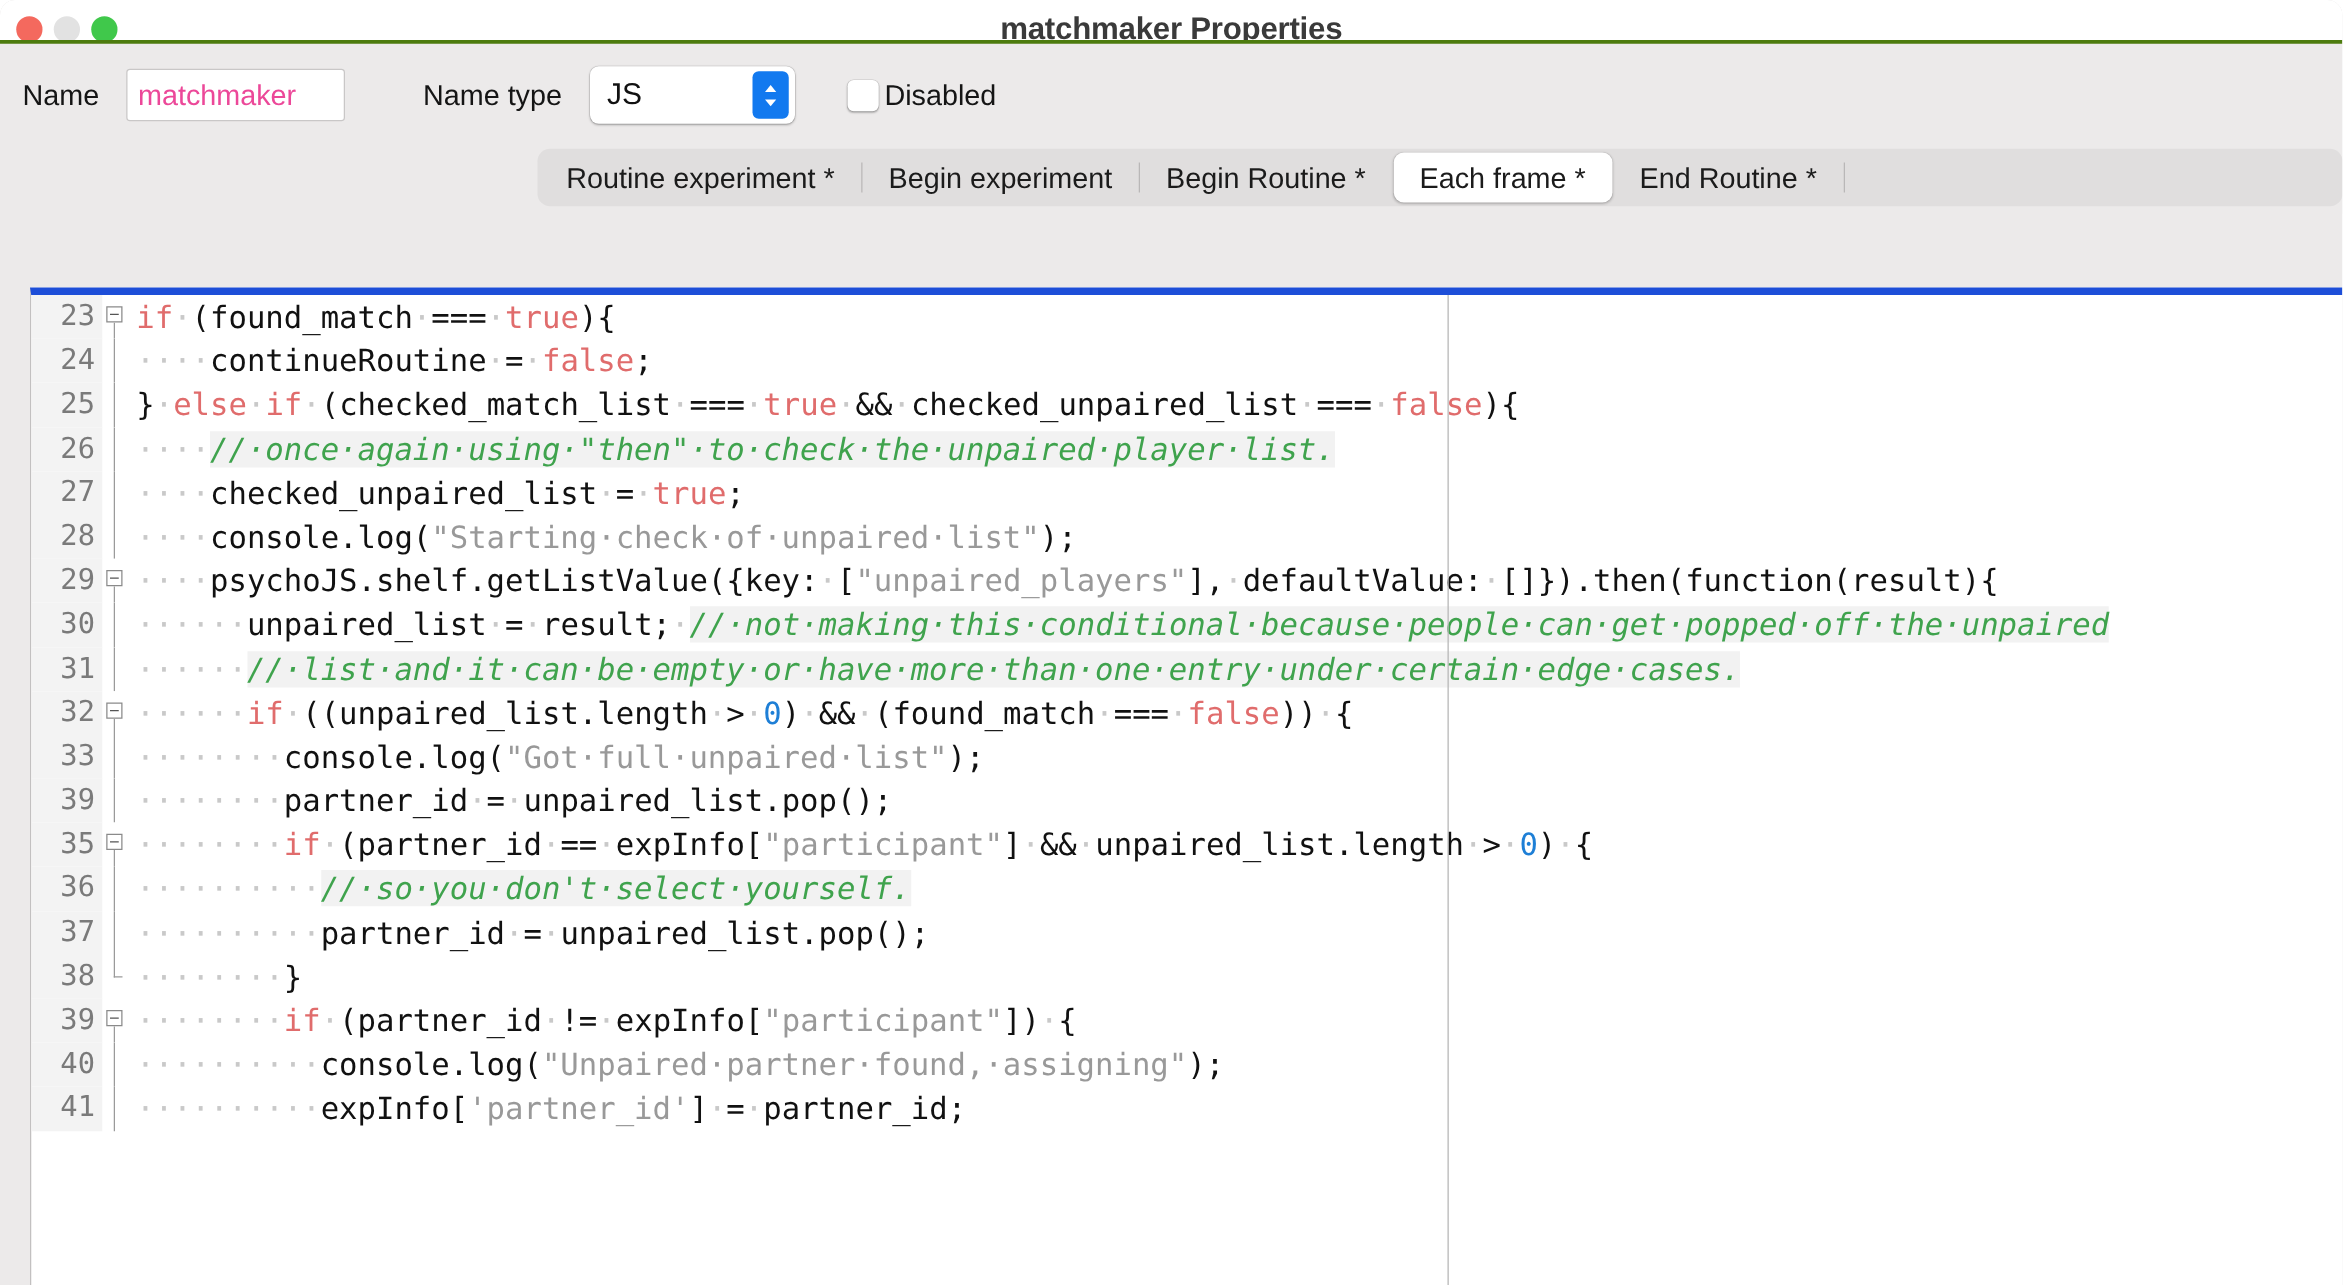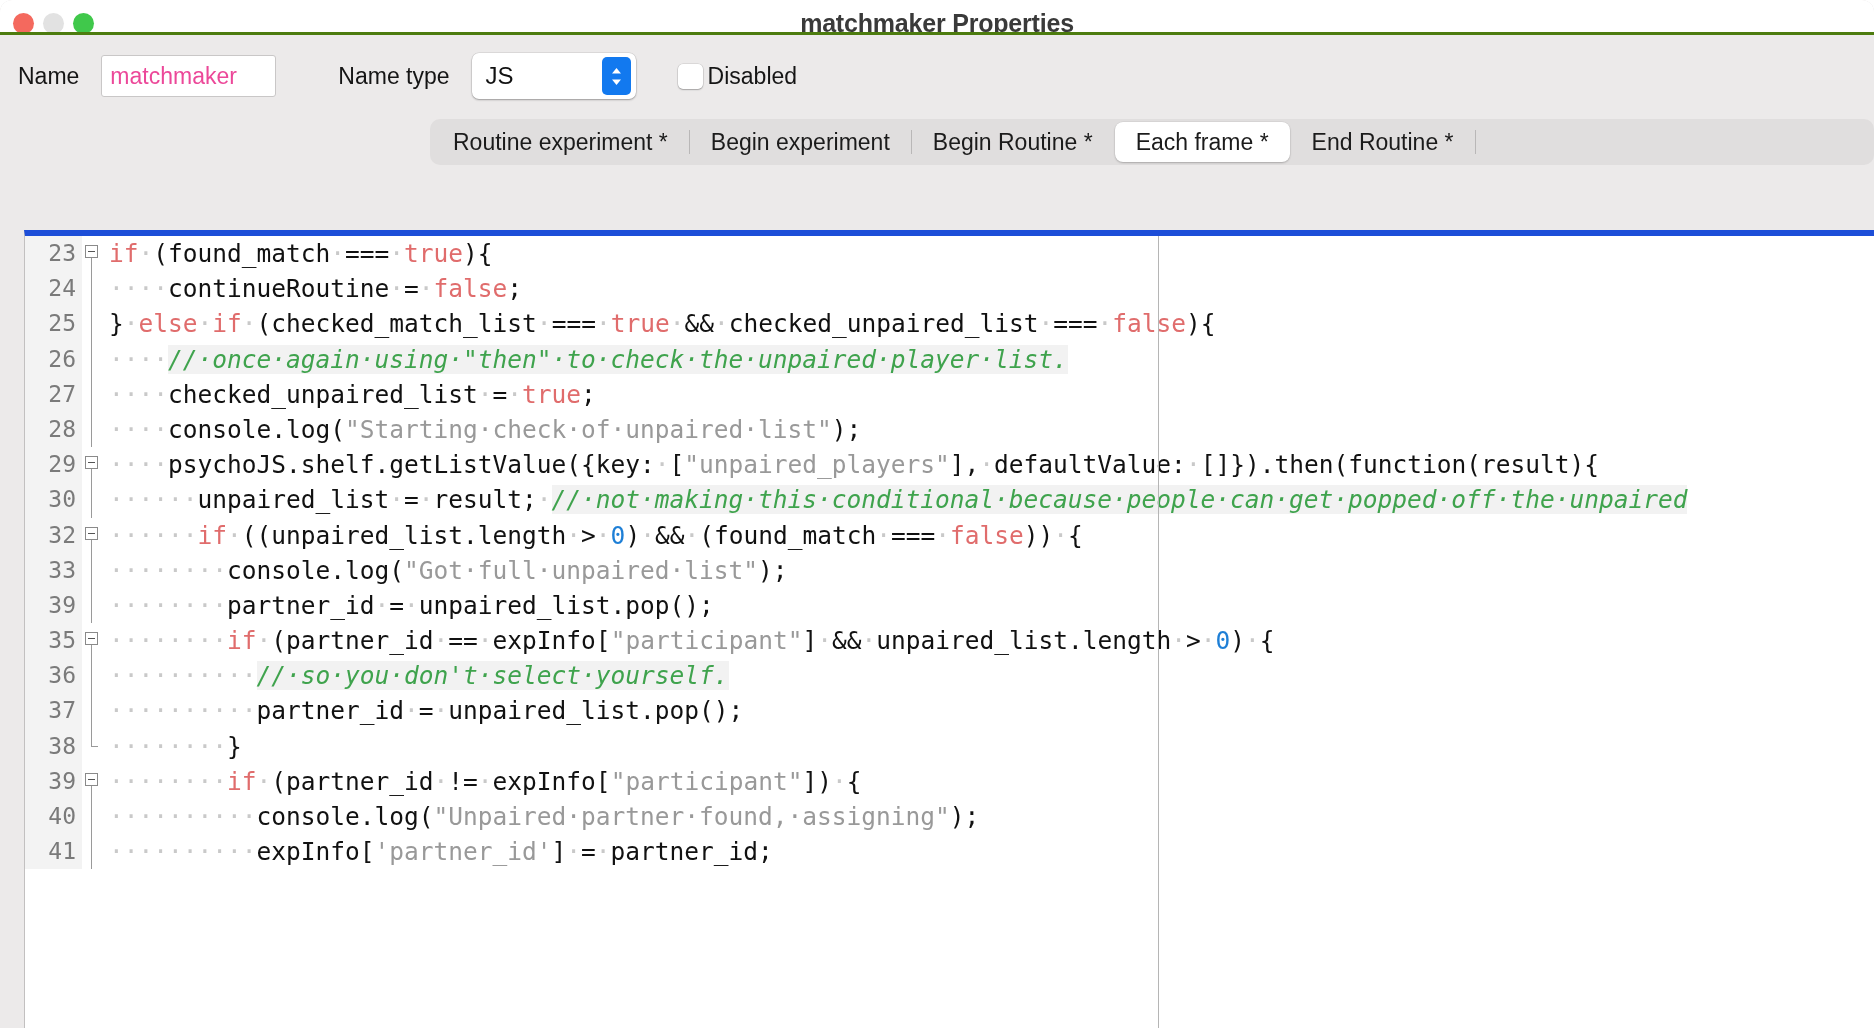--- a/index.html
+++ b/index.html
@@ -359,20 +359,21 @@
       <div id="margin-guide"></div>
       <div id="code-lines">
           <div class="code-row"><div class="gutter">23</div><div class="fold"><div class="vline" style="top: 22px;"></div><div class="box"></div></div><div class="code-text"><span class="tok-kw">if</span><span class="tok-ws">·</span><span class="tok-plain">(found_match</span><span class="tok-ws">·</span><span class="tok-plain">===</span><span class="tok-ws">·</span><span class="tok-bool">true</span><span class="tok-plain">){</span></div></div>
           <div class="code-row"><div class="gutter">24</div><div class="fold"><div class="vline"></div></div><div class="code-text"><span class="tok-ws">····</span><span class="tok-plain">continueRoutine</span><span class="tok-ws">·</span><span class="tok-plain">=</span><span class="tok-ws">·</span><span class="tok-bool">false</span><span class="tok-plain">;</span></div></div>
           <div class="code-row"><div class="gutter">25</div><div class="fold"><div class="vline"></div></div><div class="code-text"><span class="tok-plain">}</span><span class="tok-ws">·</span><span class="tok-kw">else</span><span class="tok-ws">·</span><span class="tok-kw">if</span><span class="tok-ws">·</span><span class="tok-plain">(checked_match_list</span><span class="tok-ws">·</span><span class="tok-plain">===</span><span class="tok-ws">·</span><span class="tok-bool">true</span><span class="tok-ws">·</span><span class="tok-plain">&amp;&amp;</span><span class="tok-ws">·</span><span class="tok-plain">checked_unpaired_list</span><span class="tok-ws">·</span><span class="tok-plain">===</span><span class="tok-ws">·</span><span class="tok-bool">false</span><span class="tok-plain">){</span></div></div>
           <div class="code-row"><div class="gutter">26</div><div class="fold"><div class="vline"></div></div><div class="code-text"><span class="tok-ws">····</span><span class="tok-cm">//·once·again·using·"then"·to·check·the·unpaired·player·list.</span></div></div>
           <div class="code-row"><div class="gutter">27</div><div class="fold"><div class="vline"></div></div><div class="code-text"><span class="tok-ws">····</span><span class="tok-plain">checked_unpaired_list</span><span class="tok-ws">·</span><span class="tok-plain">=</span><span class="tok-ws">·</span><span class="tok-bool">true</span><span class="tok-plain">;</span></div></div>
           <div class="code-row"><div class="gutter">28</div><div class="fold"><div class="vline"></div></div><div class="code-text"><span class="tok-ws">····</span><span class="tok-plain">console.log(</span><span class="tok-str">"Starting·check·of·unpaired·list"</span><span class="tok-plain">);</span></div></div>
           <div class="code-row"><div class="gutter">29</div><div class="fold"><div class="vline" style="top: 22px;"></div><div class="box"></div></div><div class="code-text"><span class="tok-ws">····</span><span class="tok-plain">psychoJS.shelf.getListValue({key:</span><span class="tok-ws">·</span><span class="tok-plain">[</span><span class="tok-str">"unpaired_players"</span><span class="tok-plain">],</span><span class="tok-ws">·</span><span class="tok-plain">defaultValue:</span><span class="tok-ws">·</span><span class="tok-plain">[]}).then(function(result){</span></div></div>
           <div class="code-row"><div class="gutter">30</div><div class="fold"><div class="vline"></div></div><div class="code-text"><span class="tok-ws">······</span><span class="tok-plain">unpaired_list</span><span class="tok-ws">·</span><span class="tok-plain">=</span><span class="tok-ws">·</span><span class="tok-plain">result;</span><span class="tok-ws">·</span><span class="tok-cm">//·not·making·this·conditional·because·people·can·get·popped·off·the·unpaired</span></div></div>
+          <div class="code-row"><div class="gutter">31</div><div class="fold"><div class="vline"></div></div><div class="code-text"><span class="tok-ws">······</span><span class="tok-cm">//·list·and·it·can·be·empty·or·have·more·than·one·entry·under·certain·edge·cases.</span></div></div>
           <div class="code-row"><div class="gutter">32</div><div class="fold"><div class="vline" style="top: 22px;"></div><div class="box"></div></div><div class="code-text"><span class="tok-ws">······</span><span class="tok-kw">if</span><span class="tok-ws">·</span><span class="tok-plain">((unpaired_list.length</span><span class="tok-ws">·</span><span class="tok-plain">&gt;</span><span class="tok-ws">·</span><span class="tok-num">0</span><span class="tok-plain">)</span><span class="tok-ws">·</span><span class="tok-plain">&amp;&amp;</span><span class="tok-ws">·</span><span class="tok-plain">(found_match</span><span class="tok-ws">·</span><span class="tok-plain">===</span><span class="tok-ws">·</span><span class="tok-bool">false</span><span class="tok-plain">))</span><span class="tok-ws">·</span><span class="tok-plain">{</span></div></div>
           <div class="code-row"><div class="gutter">33</div><div class="fold"><div class="vline"></div></div><div class="code-text"><span class="tok-ws">········</span><span class="tok-plain">console.log(</span><span class="tok-str">"Got·full·unpaired·list"</span><span class="tok-plain">);</span></div></div>
           <div class="code-row"><div class="gutter">39</div><div class="fold"><div class="vline"></div></div><div class="code-text"><span class="tok-ws">········</span><span class="tok-plain">partner_id</span><span class="tok-ws">·</span><span class="tok-plain">=</span><span class="tok-ws">·</span><span class="tok-plain">unpaired_list.pop();</span></div></div>
           <div class="code-row"><div class="gutter">35</div><div class="fold"><div class="vline" style="top: 22px;"></div><div class="box"></div></div><div class="code-text"><span class="tok-ws">········</span><span class="tok-kw">if</span><span class="tok-ws">·</span><span class="tok-plain">(partner_id</span><span class="tok-ws">·</span><span class="tok-plain">==</span><span class="tok-ws">·</span><span class="tok-plain">expInfo[</span><span class="tok-str">"participant"</span><span class="tok-plain">]</span><span class="tok-ws">·</span><span class="tok-plain">&amp;&amp;</span><span class="tok-ws">·</span><span class="tok-plain">unpaired_list.length</span><span class="tok-ws">·</span><span class="tok-plain">&gt;</span><span class="tok-ws">·</span><span class="tok-num">0</span><span class="tok-plain">)</span><span class="tok-ws">·</span><span class="tok-plain">{</span></div></div>
           <div class="code-row"><div class="gutter">36</div><div class="fold"><div class="vline"></div></div><div class="code-text"><span class="tok-ws">··········</span><span class="tok-cm">//·so·you·don't·select·yourself.</span></div></div>
           <div class="code-row"><div class="gutter">37</div><div class="fold"><div class="vline"></div></div><div class="code-text"><span class="tok-ws">··········</span><span class="tok-plain">partner_id</span><span class="tok-ws">·</span><span class="tok-plain">=</span><span class="tok-ws">·</span><span class="tok-plain">unpaired_list.pop();</span></div></div>
           <div class="code-row"><div class="gutter">38</div><div class="fold"><div class="endtick-v"></div><div class="endtick"></div></div><div class="code-text"><span class="tok-ws">········</span><span class="tok-plain">}</span></div></div>
           <div class="code-row"><div class="gutter">39</div><div class="fold"><div class="vline" style="top: 22px;"></div><div class="box"></div></div><div class="code-text"><span class="tok-ws">········</span><span class="tok-kw">if</span><span class="tok-ws">·</span><span class="tok-plain">(partner_id</span><span class="tok-ws">·</span><span class="tok-plain">!=</span><span class="tok-ws">·</span><span class="tok-plain">expInfo[</span><span class="tok-str">"participant"</span><span class="tok-plain">])</span><span class="tok-ws">·</span><span class="tok-plain">{</span></div></div>
           <div class="code-row"><div class="gutter">40</div><div class="fold"><div class="vline"></div></div><div class="code-text"><span class="tok-ws">··········</span><span class="tok-plain">console.log(</span><span class="tok-str">"Unpaired·partner·found,·assigning"</span><span class="tok-plain">);</span></div></div>
           <div class="code-row"><div class="gutter">41</div><div class="fold"><div class="vline"></div></div><div class="code-text"><span class="tok-ws">··········</span><span class="tok-plain">expInfo[</span><span class="tok-str">'partner_id'</span><span class="tok-plain">]</span><span class="tok-ws">·</span><span class="tok-plain">=</span><span class="tok-ws">·</span><span class="tok-plain">partner_id;</span></div></div>

